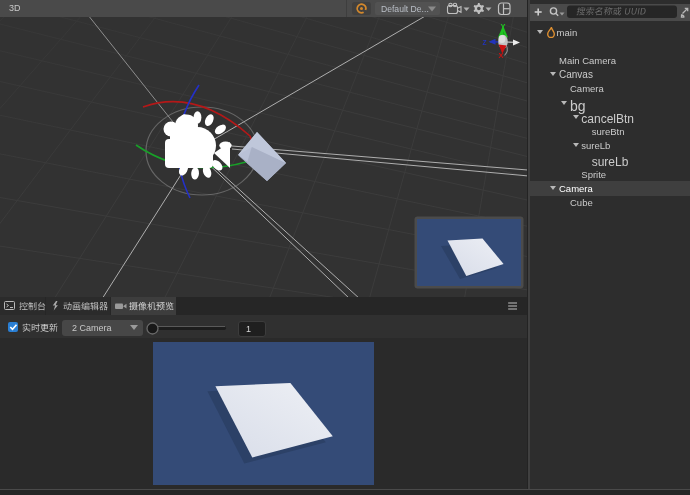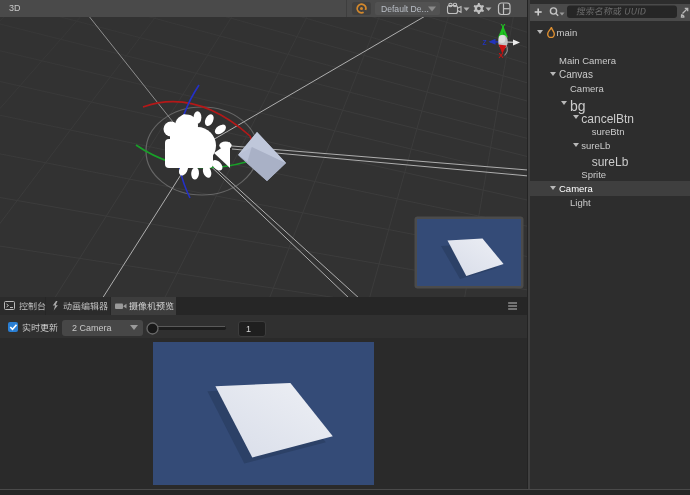--- a/index.html
+++ b/index.html
@@ -196,21 +196,21 @@
         <span style="position:absolute;left:61.7px;top:1.5px;color:#cbcbcb">sureLb</span>
       </div>
       <div style="position:absolute;left:0;top:146.2px;width:190px;height:14.22px;font-size:9.5px">
         <span style="position:absolute;left:51.3px;top:1.5px;color:#cbcbcb">Sprite</span>
       </div>
       <div style="position:absolute;left:0;top:160.4px;width:160px;height:14.22px;background:#3f3f3f;font-size:9.5px">
         <span style="position:absolute;left:20px;top:4.5px;width:0;height:0;border-left:3.5px solid transparent;border-right:3.5px solid transparent;border-top:4.5px solid #b8b8b8"></span>
         <span style="position:absolute;left:29px;top:1.5px;color:#ffffff">Camera</span>
       </div>
       <div style="position:absolute;left:0;top:174.6px;width:160px;height:14.22px;font-size:9.5px">
-        <span style="position:absolute;left:40px;top:1.5px;color:#cbcbcb">Light</span>
+        <span style="position:absolute;left:40px;top:1.5px;color:#cbcbcb">Cube</span>
       </div>
 </div>
 </div>
 <div style="position:absolute;left:0;top:297px;width:584px;height:198px">
 <div style="position:absolute;left:0;top:0;width:527px;height:18px">
       <svg width="527" height="18" viewBox="0 0 527 18" style="position:absolute;left:0;top:0">
 <rect width="527" height="18" fill="#262626"></rect>
 <rect x="0" y="0" width="45" height="18" fill="#2b2b2b"></rect>
 <rect x="46" y="0" width="64" height="18" fill="#2b2b2b"></rect>
 <rect x="111" y="0" width="65" height="18" fill="#3d3d3d"></rect>

